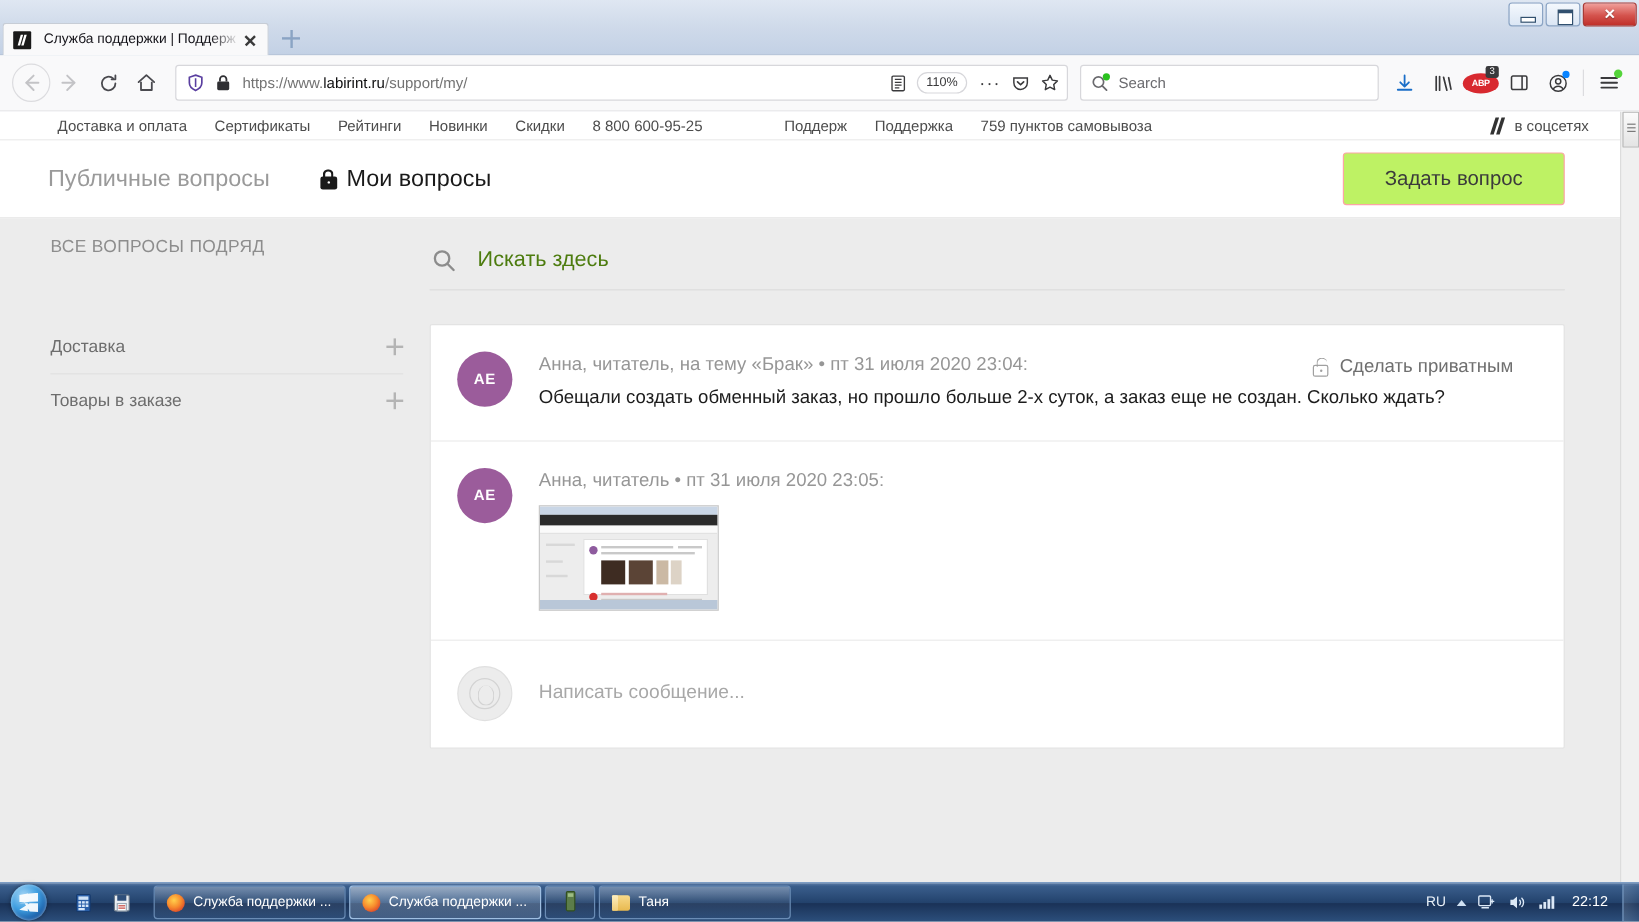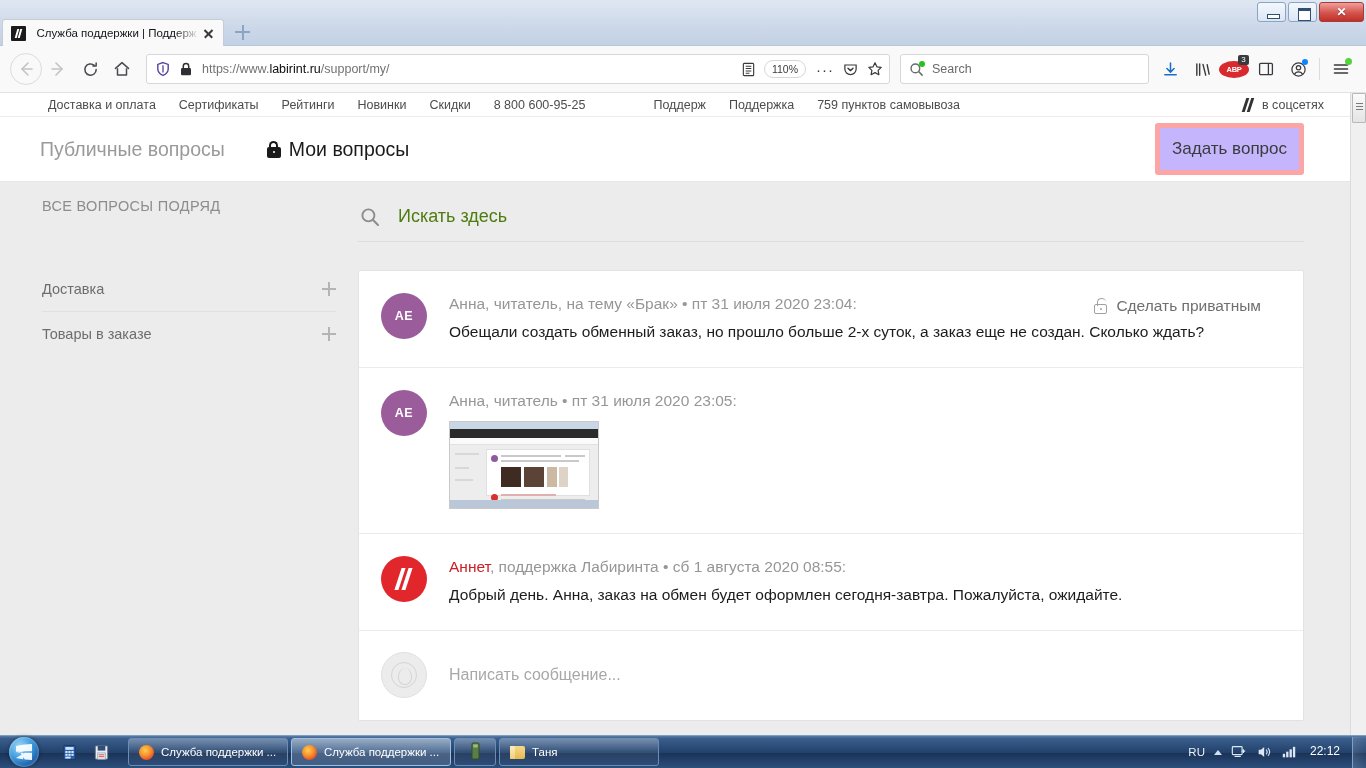--- a/index.html
+++ b/index.html
@@ -300,26 +300,26 @@
     width:2.5px;height:2.5px;background:#fff;border-radius:50%;
   }
   .lock-icon .shackle {
     position:absolute; top:0; left:2.5px;
     width:9px; height:9px;
     border: 2.2px solid #1a1a1a;
     border-bottom: none;
     border-radius: 5px 5px 0 0;
   }
   .ask-btn {
-    border: 5px solid #fca5a5;
+    border: 1px solid #fca5a5;
     border-radius: 3px;
-    background: #c4b5fd;
+    background: #bef264;
     color: #3b3b3b;
     font-size: 17px;
-    padding: 11px 12px;
+    padding: 11px 34px;
     font-family: "Liberation Sans", sans-serif;
     cursor: pointer;
     white-space: nowrap;
   }
 
   .content {
     display: flex;
     background: #ececec;
     height: 569px;
     padding-top: 0;
@@ -868,27 +868,20 @@
                     <div class="th-line" style="left:14px;top:49px;width:84px;"></div>
                     <div class="th-line" style="left:14px;top:53px;width:40px;"></div>
 
                   </div>
                 </div>
                 <div class="th-taskbar"></div>
               </div>
             </div>
           </div>
 
-          <div class="msg">
-            <div class="avatar support" style="background:#e1262c;"></div>
-            <div class="msg-body">
-              <div class="msg-meta"><span class="author-red">Аннет</span><span>, поддержка Лабиринта • сб 1 августа 2020 08:55:</span></div>
-              <div class="msg-text">Добрый день. Анна, заказ на обмен будет оформлен сегодня-завтра. Пожалуйста, ожидайте.</div>
-            </div>
-          </div>
 
           <div class="compose">
             <div class="avatar anon">
               <span class="anon-face"></span>
             </div>
             <span class="compose-ph">Написать сообщение...</span>
           </div>
 
         </div>
       </main>

